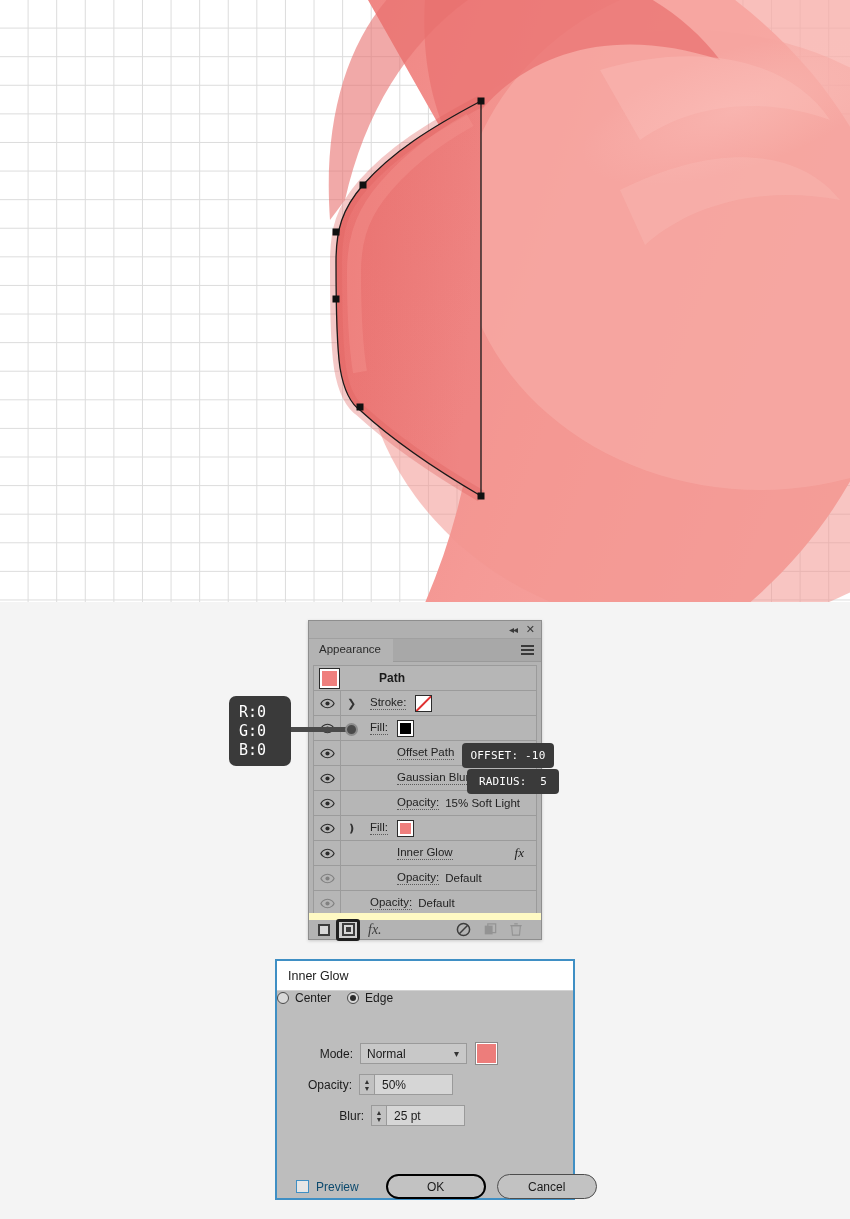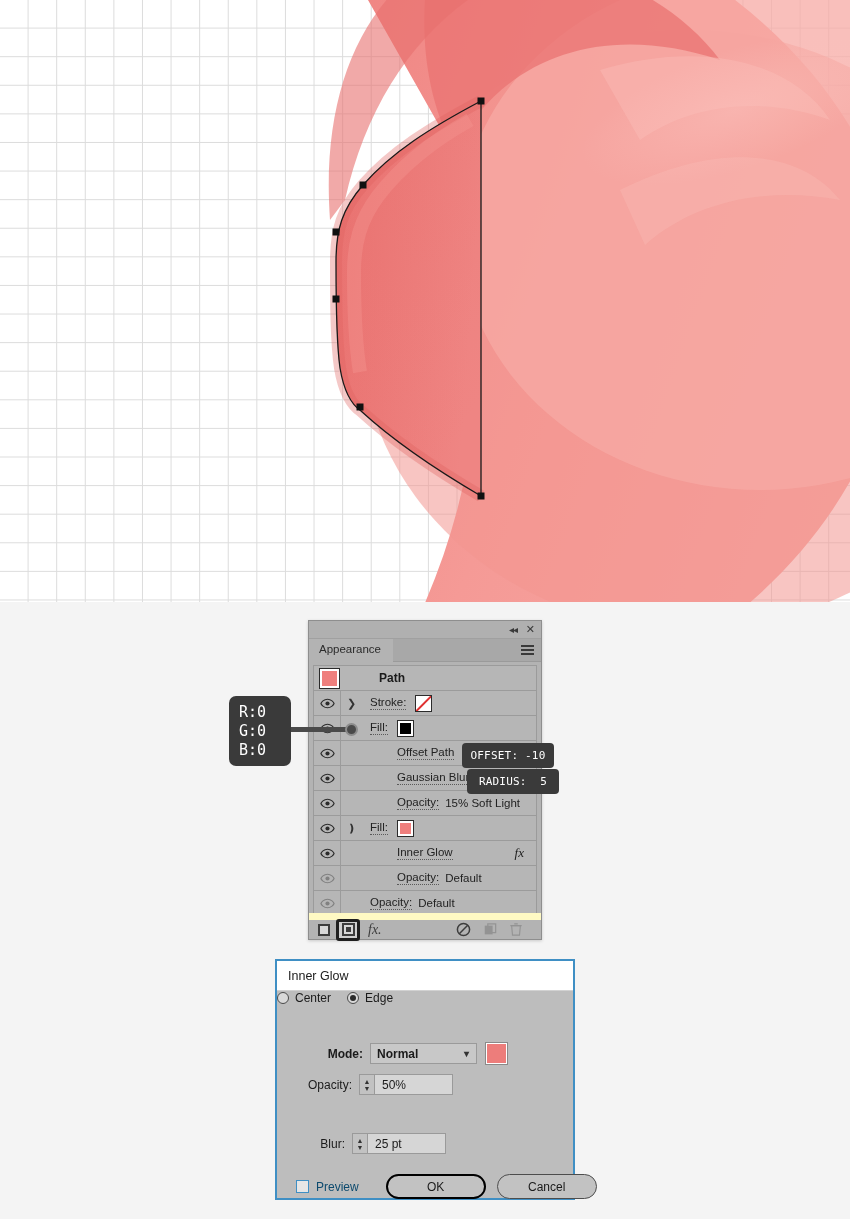--- a/index.html
+++ b/index.html
@@ -199,37 +199,37 @@
     display: flex; align-items: center;
     padding-left: 11px;
     border-bottom: 1px solid #d2d2d2;
   }
   #dlg-title { font-size: 12.5px; color: #1b1b1b; }
   #dlg-body { position: relative; height: 209px; }
 
   .fld-row { position: absolute; display: flex; align-items: center; }
   .fld-label { font-size: 12px; color: #1b1b1b; text-align: right; }
 
-  #row-mode { left: 24px; top: 52px; font-weight: bold; }
+  #row-mode { left: 14px; top: 52px; }
   #lbl-mode { width: 62px; }
   #sel-mode {
     margin-left: 7px; width: 107px; height: 21px;
     background: #c8c8c8; border: 1px solid #9a9a9a;
     display: flex; align-items: center; padding: 0 6px;
     font-size: 12px; color: #1b1b1b; position: relative;
   }
   #sel-mode .chev { position: absolute; right: 7px; font-size: 10px; color:#333; }
   #glow-swatch {
     margin-left: 9px; width: 21px; height: 21px;
     background: #ed7d7b; border: 1px solid #ffffff; outline: 1px solid #8a8a8a;
   }
 
   #row-opacity { left: 13px; top: 83px; }
   #lbl-opacity { width: 62px; }
-  #row-blur { left: 6px; top: 114px; margin-top: 28px; }
+  #row-blur { left: 25px; top: 114px; }
   #lbl-blur { width: 62px; }
   .stepper {
     margin-left: 7px; width: 15px; height: 21px;
     background: #c2c2c2; border: 1px solid #9a9a9a; border-right: none;
     display: flex; flex-direction: column; align-items: center; justify-content: center;
     font-size: 7px; color: #333; line-height: 7px;
   }
   .numfld {
     width: 79px; height: 21px;
     background: #d6d6d6; border: 1px solid #9a9a9a;

